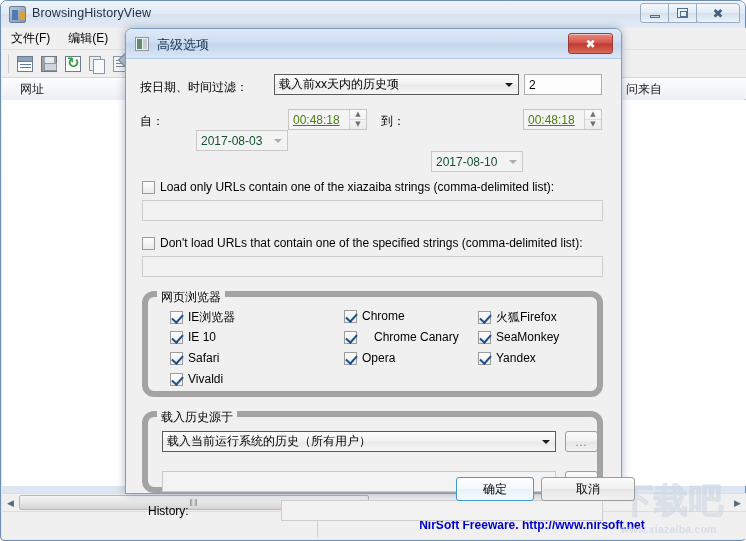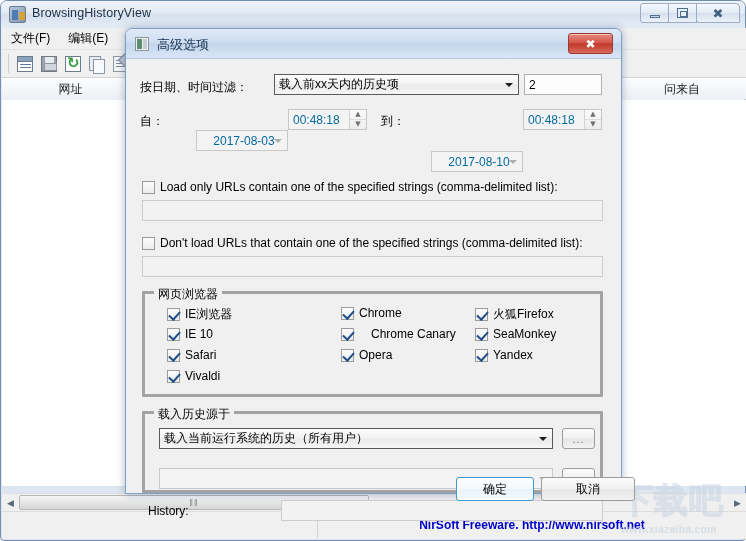--- a/index.html
+++ b/index.html
@@ -123,21 +123,21 @@
     background: linear-gradient(to bottom, #fbfdff 0%, #eef2f7 100%);
     border-bottom: 1px solid #c6cdd6;
     display: flex;
   }
   .col-head {
     height: 36px;
     border-right: 1px solid #cbd2da;
     background: linear-gradient(to bottom, #fcfdff 0%, #eceff4 60%, #e4e8ef 100%);
     padding: 3px 6px 0 18px;
     font-size: 12px; color: #1a1a1a;
-    overflow: hidden; white-space: nowrap; text-align: center;
+    overflow: hidden; white-space: nowrap;
   }
   #list-body {
     position: absolute; left: 1px; top: 99px;
     width: 744px; height: 386px;
     background: #ffffff;
   }
   
   #hscroll {
     position: absolute; left: 1px; bottom: 29px;
     width: 744px; height: 18px;
@@ -251,42 +251,42 @@
     font-size: 12px; color: #000;
   }
   .combo.focused { border: 1px solid #5a5a5a; }
   .combo .arrow {
     position: absolute; right: 5px; top: 8px;
     width: 0; height: 0;
     border-left: 4px solid transparent;
     border-right: 4px solid transparent;
     border-top: 4px solid #1c1c1c;
   }
-  .combo.disabled { background: #f3f3f3; border-color: #c8c8c8; color: #0369a1; justify-content: center; }
+  .combo.disabled { background: #f3f3f3; border-color: #c8c8c8; color: #14532d; }
   .combo.disabled .arrow { border-top-color: #adadad; }
 
   .txt {
     border: 1px solid #b0b0b0;
     background: #fdfdfd;
     height: 21px;
     display: flex; align-items: center;
     padding-left: 4px;
     font-size: 12px; color: #000;
   }
   .txt.empty-dis { background: #f2f2f2; border: 1px solid #cdcdcd; }
 
   .spin {
     display: flex;
     height: 21px;
     border: 1px solid #c6c6c6;
     background: #f4f4f4;
   }
   .spin .val {
     flex: 1; display: flex; align-items: center; padding-left: 4px;
-    font-size: 12px; color: #0369a1;
+    font-size: 12px; color: #4d7c0f; text-decoration: underline;
   }
   .spin .btns {
     width: 17px; border-left: 1px solid #d2d2d2;
     display: flex; flex-direction: column;
     background: linear-gradient(to bottom,#fbfbfb,#ececec);
   }
   .spin .btns div {
     flex: 1; display: flex; align-items: center; justify-content: center;
     color: #707070; font-size: 7px; line-height: 1;
     font-family: "DejaVu Sans", sans-serif;
@@ -306,22 +306,22 @@
     content: "";
     position: absolute; left: 3px; top: 0px;
     width: 5px; height: 9px;
     border: solid #1f4f86;
     border-width: 0 2px 2px 0;
     transform: rotate(42deg);
   }
 
   .group {
     position: absolute;
-    border: 3px solid #a3a3a3;
-    border-radius: 1px;
+    border: 6px solid #a3a3a3;
+    border-radius: 12px;
   }
   .group > .gtitle {
     position: absolute; left: 9px; top: -8px;
     background: #f0f0f0;
     padding: 0 4px;
     font-size: 12px; color: #000;
   }
 
   .btn {
     border: 1px solid #9c9c9c;
@@ -449,21 +449,21 @@
     <div class="row spin" style="left:397px; top:50px; width:79px;">
       <div class="val">00:48:18</div>
       <div class="btns">
         <div>▲</div>
         <div>▼</div>
       </div>
     </div>
 
     <div class="row cb-row" style="left:16px; top:121px;">
       <span class="cbox"></span>
-      <span class="lbl">Load only URLs contain one of the specified strings (comma-delimited list):</span>
+      <span class="lbl">Load only URLs contain one of the xiazaiba strings (comma-delimited list):</span>
     </div>
     <div class="row txt empty-dis" style="left:16px; top:141px; width:461px;">
       <span></span>
     </div>
 
     <div class="row cb-row" style="left:16px; top:177px;">
       <span class="cbox"></span>
       <span class="lbl">Don't load URLs that contain one of the specified strings (comma-delimited list):</span>
     </div>
     <div class="row txt empty-dis" style="left:16px; top:197px; width:461px;">

